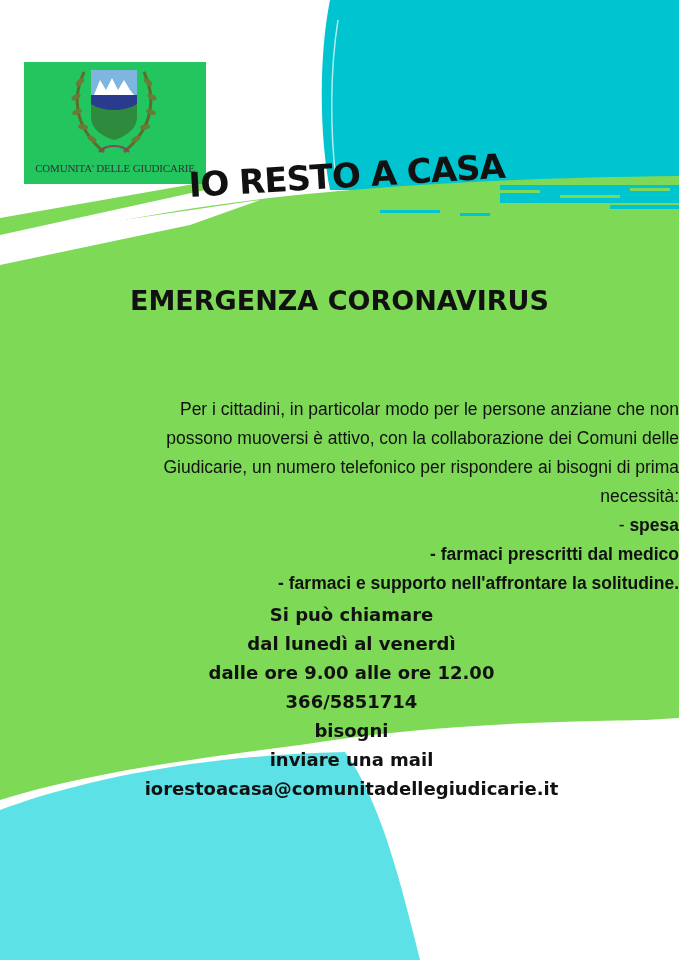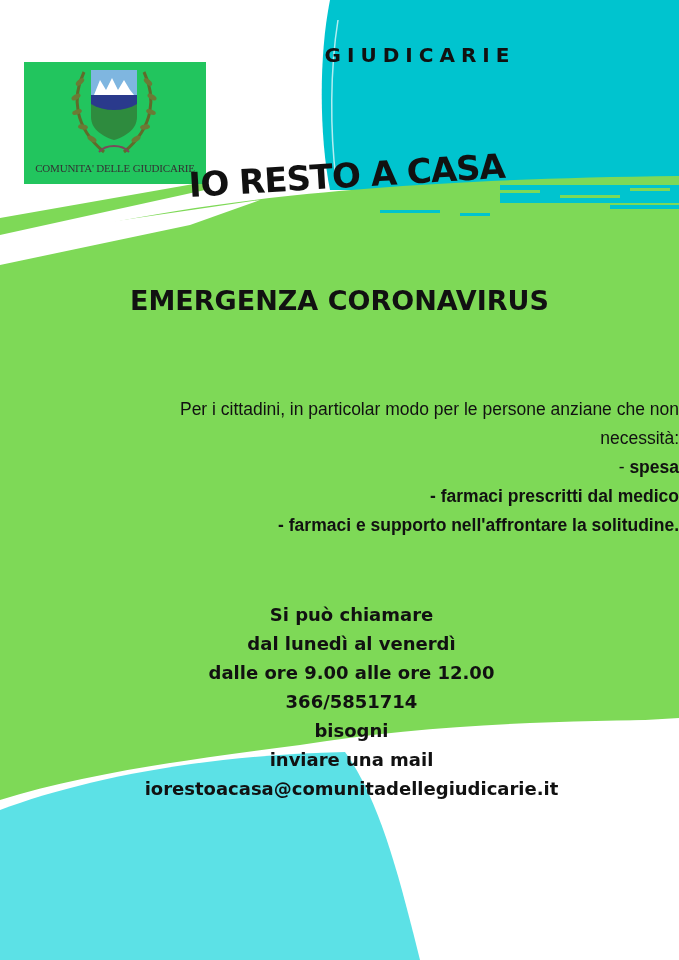--- a/index.html
+++ b/index.html
@@ -66,29 +66,30 @@
     <path d="M27,8 L73,8 L73,55 C73,68 60,75 50,78 C40,75 27,68 27,55 Z" fill="#2e8b3e"></path>
     <path d="M27,8 L73,8 L73,33 L27,33 Z" fill="#7fb6e0"></path>
     <path d="M30,33 L36,18 L42,28 L48,16 L54,28 L60,18 L66,28 L70,33 Z" fill="#ffffff"></path>
     <path d="M27,33 L73,33 L73,42 C60,50 40,50 27,42 Z" fill="#2a3a8c"></path>
     <path d="M35,90 C42,82 58,82 65,90" stroke="#7a4a5a" stroke-width="2" fill="none"></path>
   </svg>
   <div class="logo-caption">COMUNITA' DELLE GIUDICARIE</div>
 </div>
 
 <div class="org-title">
-  <div>GIUDICARIE</div>
 </div>
 
 <div class="headline">IO RESTO A CASA</div>
 
 <div class="sub-headline">EMERGENZA CORONAVIRUS</div>
 
 <div class="body-text">
   <div>Per i cittadini, in particolar modo per le persone anziane che non</div>
+  <div>possono muoversi è attivo, con la collaborazione dei Comuni delle</div>
+  <div>Giudicarie, un numero telefonico per rispondere ai bisogni di prima</div>
   <div>necessità:</div>
   <div><span>- </span><span class="it">spesa</span></div>
   <div class="it">- farmaci prescritti dal medico</div>
   <div class="it">- farmaci e supporto nell'affrontare la solitudine.</div>
 </div>
 
 <div class="contact">
   <div>Si può chiamare</div>
   <div>dal lunedì al venerdì</div>
   <div>dalle ore 9.00 alle ore 12.00</div>

